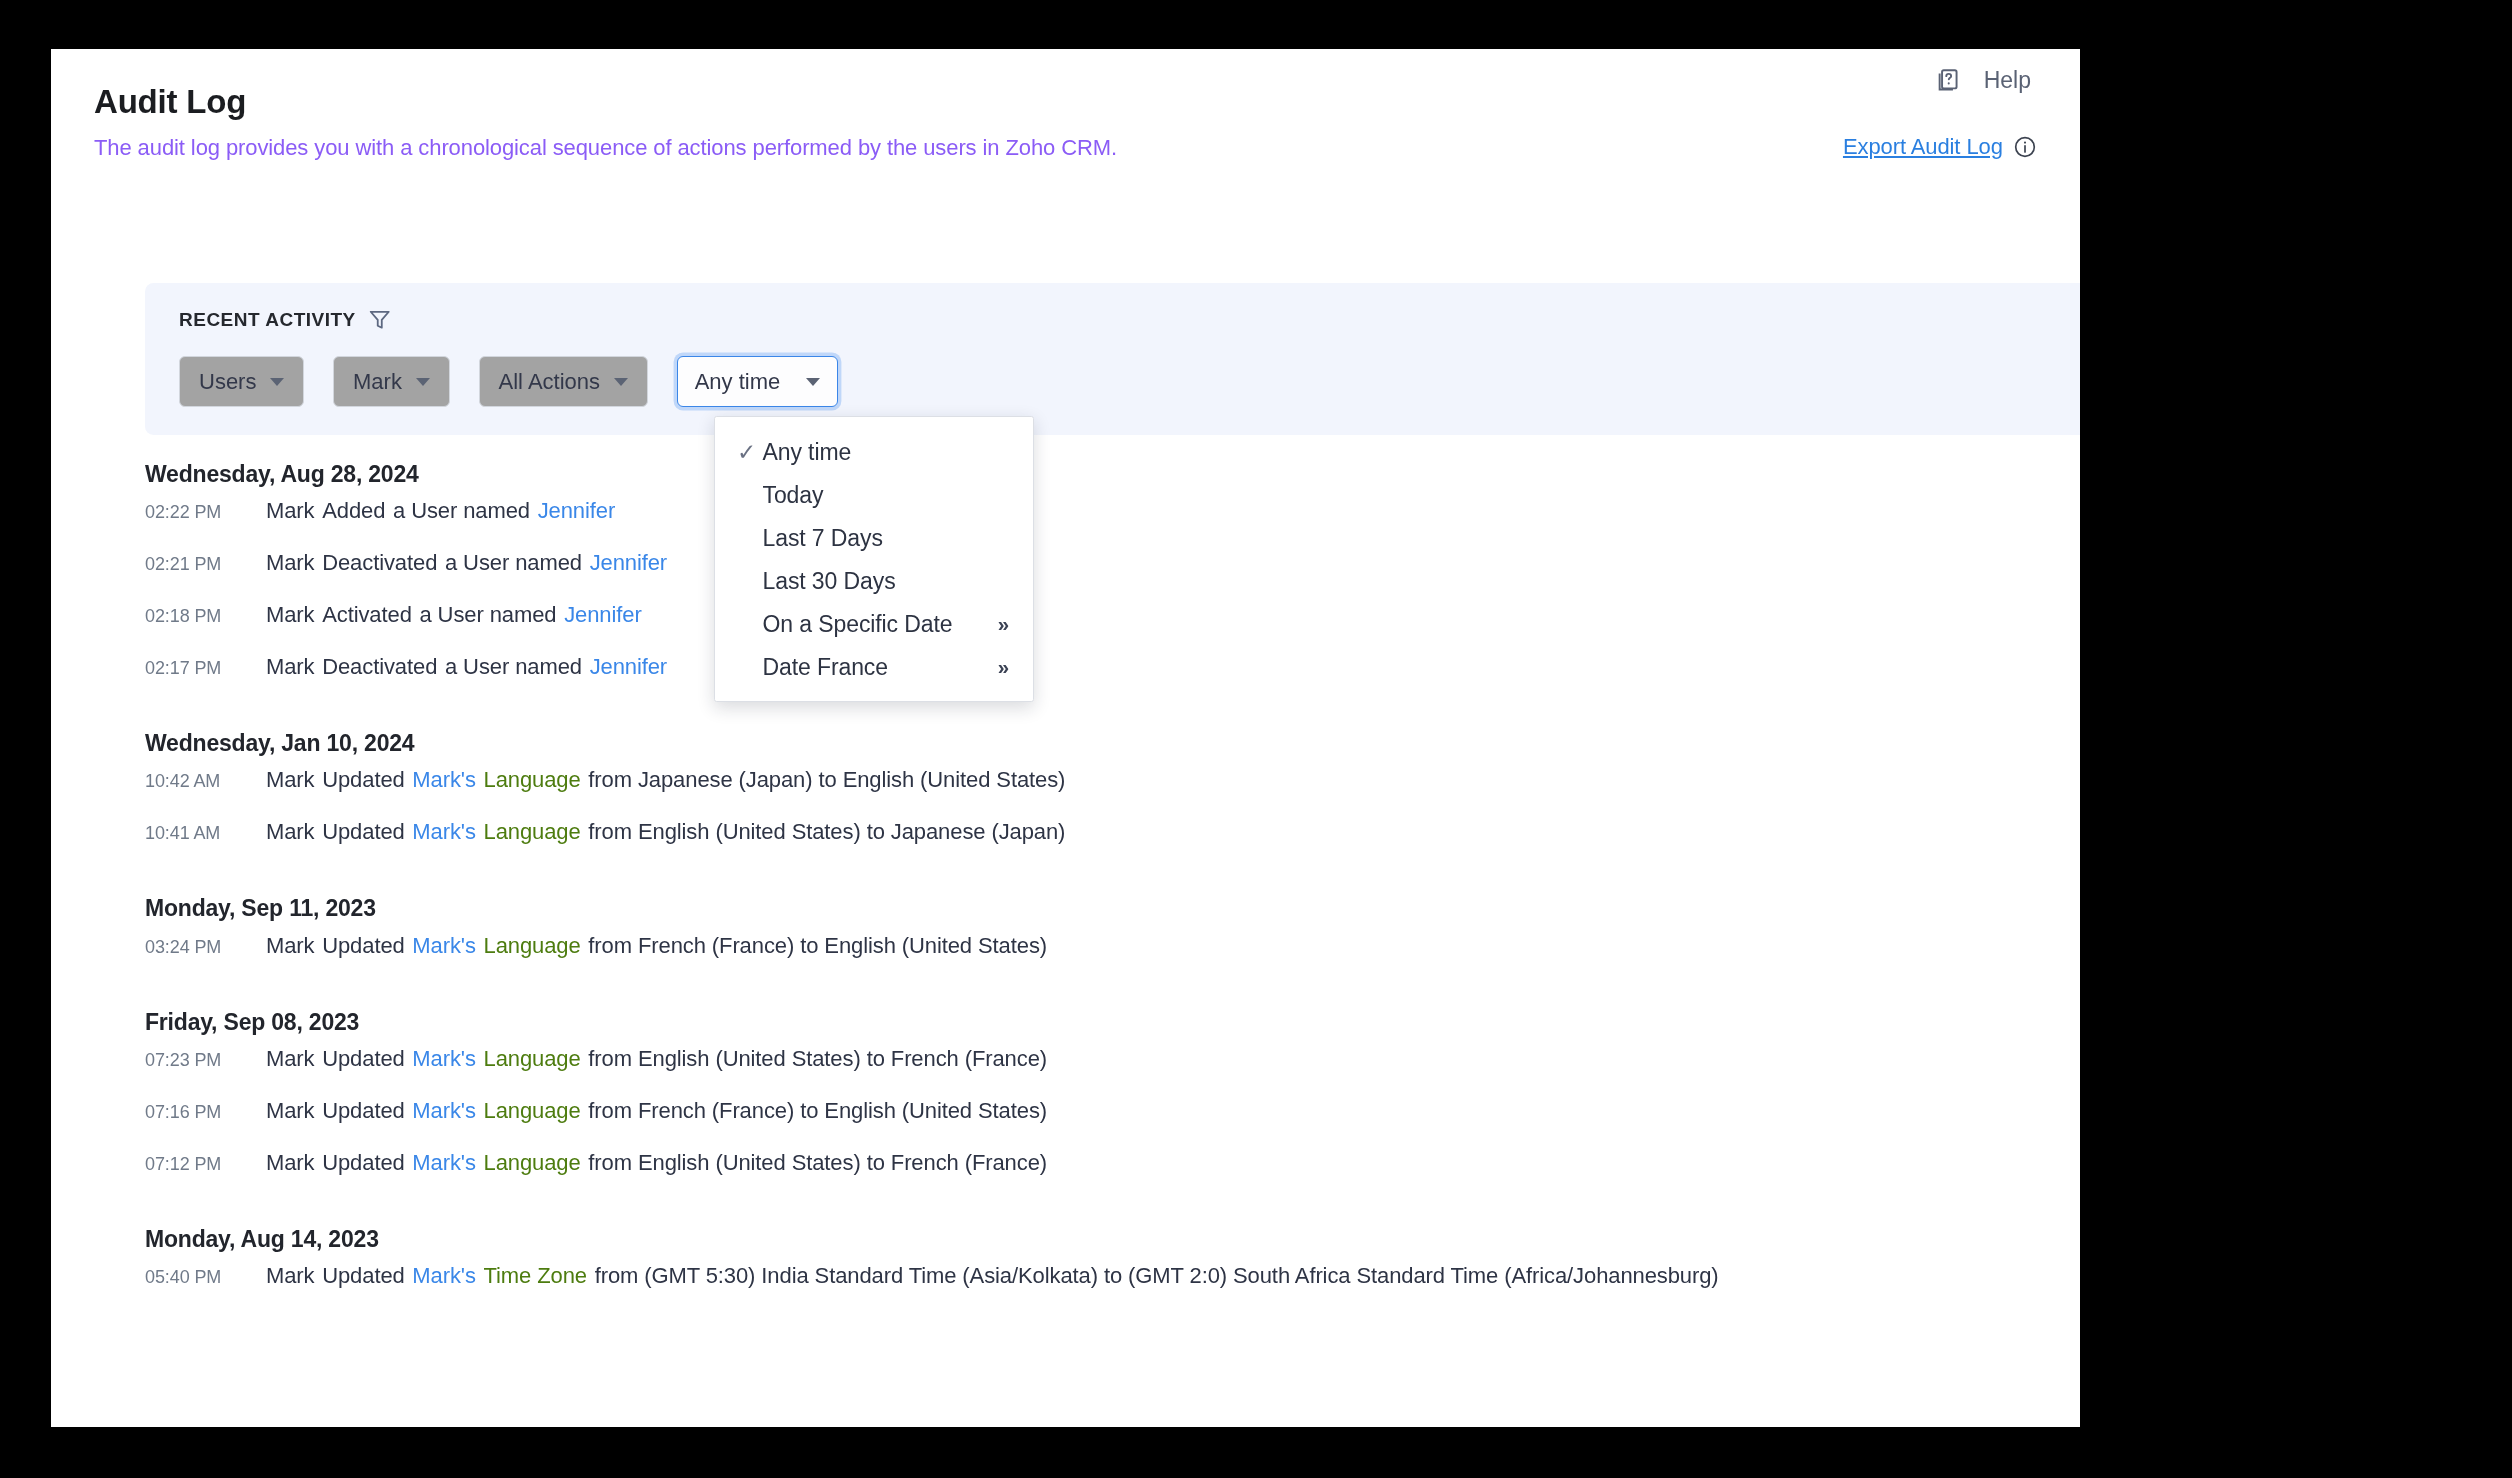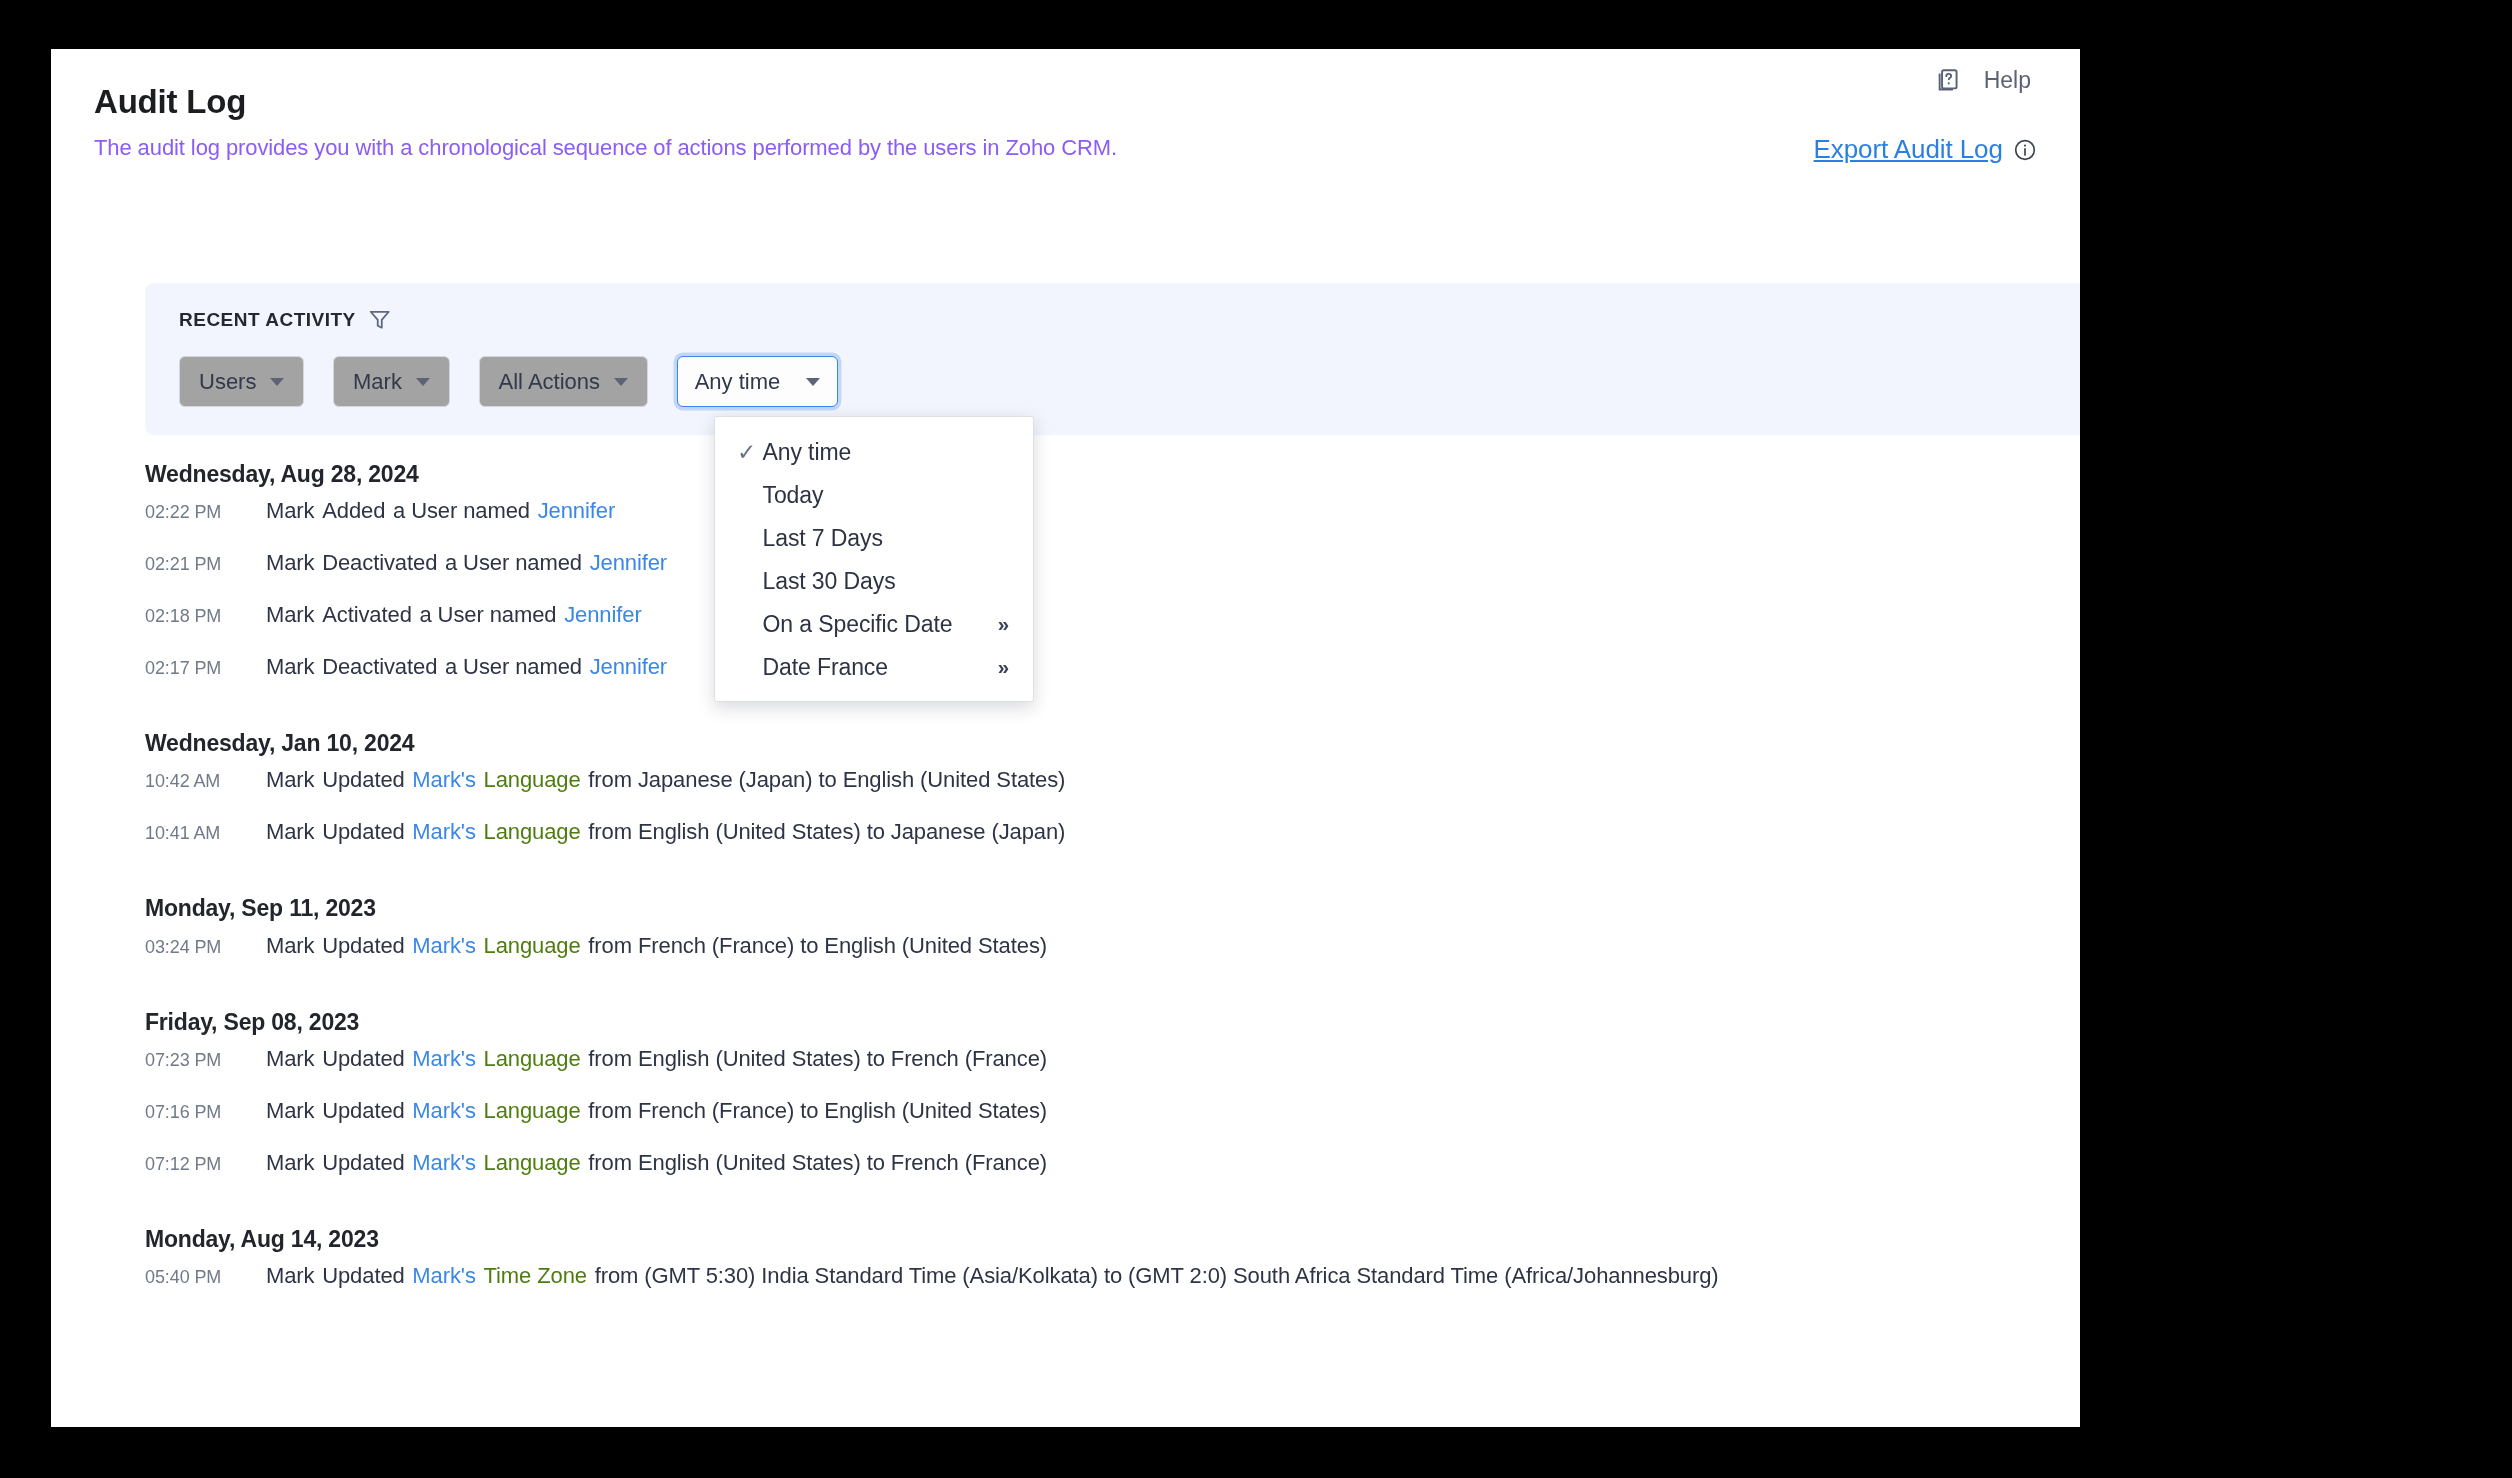--- a/index.html
+++ b/index.html
@@ -59,21 +59,21 @@
 
   .export-row {
     position: absolute;
     right: 43px;
     top: 85px;
     display: flex;
     align-items: center;
     gap: 10.2px;
   }
   .export-link {
-    font-size: 26px;
+    font-size: 22px;
     color: #2a7fe0;
     text-decoration: underline;
     cursor: pointer;
     letter-spacing: -0.1px;
   }
   .info-icon { width: 24px; height: 24px; display: block; cursor: pointer; }
 
   
   .filter-band {
     position: absolute;

